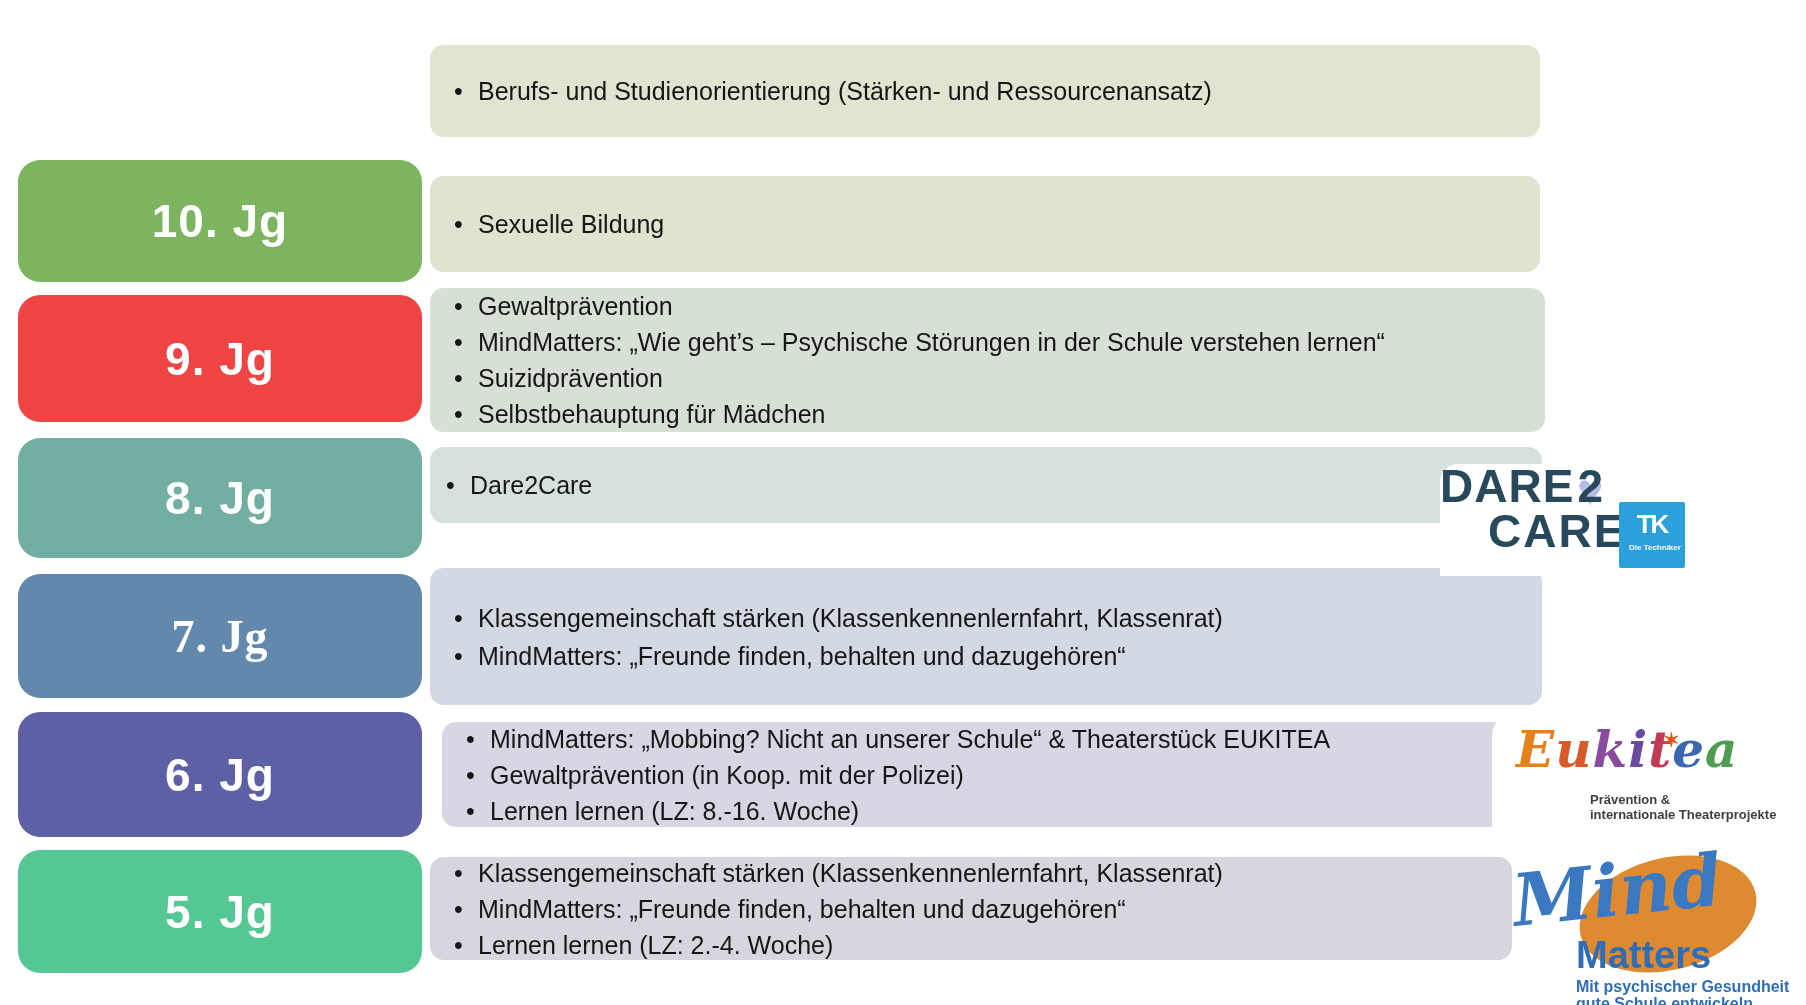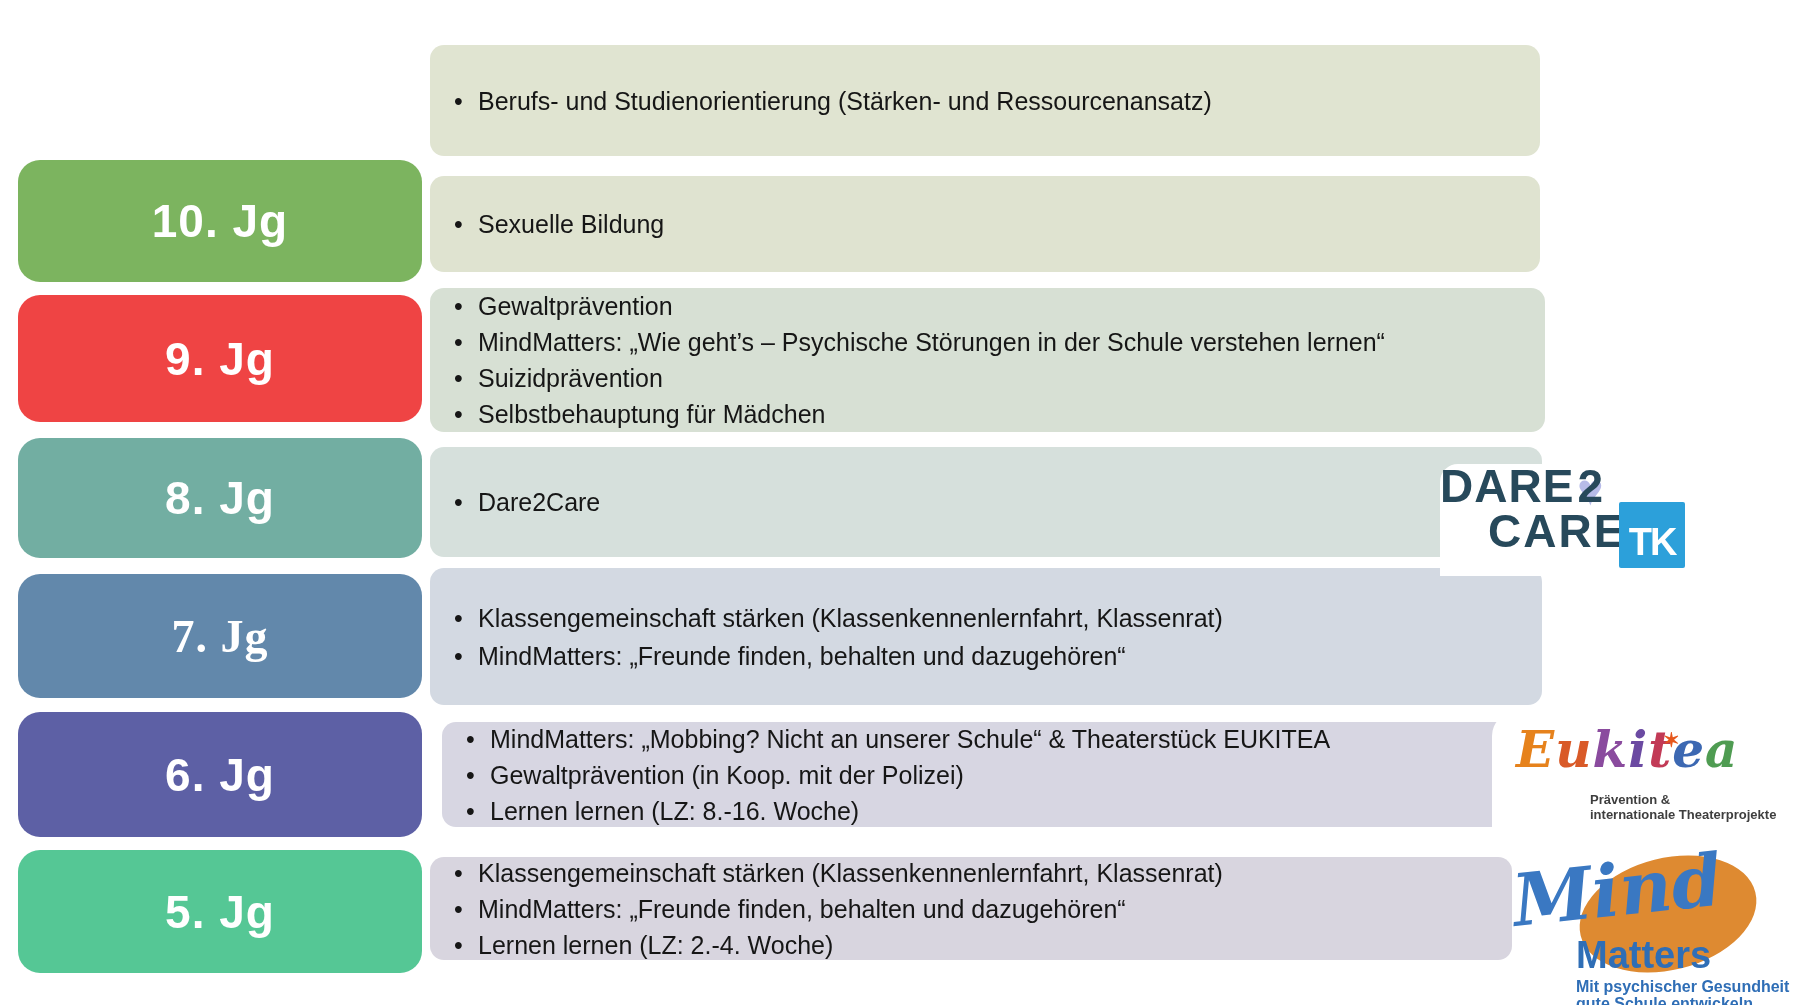--- a/index.html
+++ b/index.html
@@ -20,24 +20,24 @@
   .panel ul{list-style:none;margin:0;padding:0;}
   .panel li{
     position:relative;padding-left:32px;font-size:25px;line-height:38px;color:#161616;
   }
   .panel.tight li{line-height:36px;}
   .panel li::before{
     content:"\2022";position:absolute;left:8px;top:0;
     font-size:25px;color:#161616;
   }
   
-  .g1{top:25px;height:129px;}  .p1{top:45px;height:111px;width:1110px;}
+  .g1{top:25px;height:129px;}  .p1{top:45px;height:92px;width:1110px;}
   .g2{top:160px;height:122px;} .p2{top:176px;height:96px;width:1110px;}
   .g3{top:295px;height:127px;} .p3{top:288px;height:144px;width:1115px;}
-  .g4{top:438px;height:120px;} .p4{top:447px;height:110px;width:1112px;}
+  .g4{top:438px;height:120px;} .p4{top:447px;height:76px;width:1112px;padding-left:8px;}
   .g5{top:574px;height:124px;font-family:Liberation Serif, serif;} .p5{top:568px;height:137px;width:1112px;}
   .g6{top:712px;height:125px;} .p6{top:722px;height:105px;width:1098px;margin-left:12px;}
   .g7{top:850px;height:123px;} .p7{top:857px;height:103px;width:1082px;}
 
   
   .logo-d2c{
     position:absolute;left:1440px;top:464px;width:268px;height:112px;
     background:#fff;border-top-left-radius:18px;
     font-weight:800;line-height:44px;font-size:46px;letter-spacing:1px;
   }
@@ -45,21 +45,21 @@
   .d2c-heart{
     position:relative;top:3px;z-index:0;font-size:44px;font-weight:400;
     margin:0 -27px 0 3px;
   }
   .d2c-digit{position:relative;z-index:1;}
   .d2c-line2{margin-left:48px;letter-spacing:2px;}
   .logo-tk{
     position:absolute;left:1619px;top:502px;width:66px;height:66px;
     color:#fff;border-radius:2px;
   }
-  .tk-mark{font-size:38px;font-weight:800;text-align:center;margin-top:19px;letter-spacing:-2px;}
+  .tk-mark{font-size:26px;font-weight:800;text-align:center;margin-top:7px;letter-spacing:-2px;}
   .tk-name{font-size:8px;line-height:9px;margin:3px 0 0 10px;font-weight:600;}
 
   
   .logo-euk{
     position:absolute;left:1492px;top:712px;width:314px;height:134px;
     background:#fff;border-top-left-radius:24px;border-bottom-left-radius:10px;
   }
   .euk-script{
     position:relative;margin:12px 0 16px 24px;
     font-family:"DejaVu Serif",serif;font-style:italic;font-weight:700;

